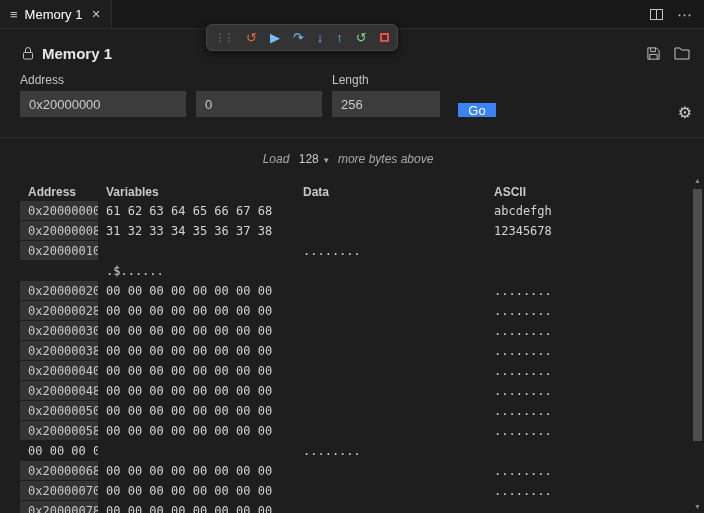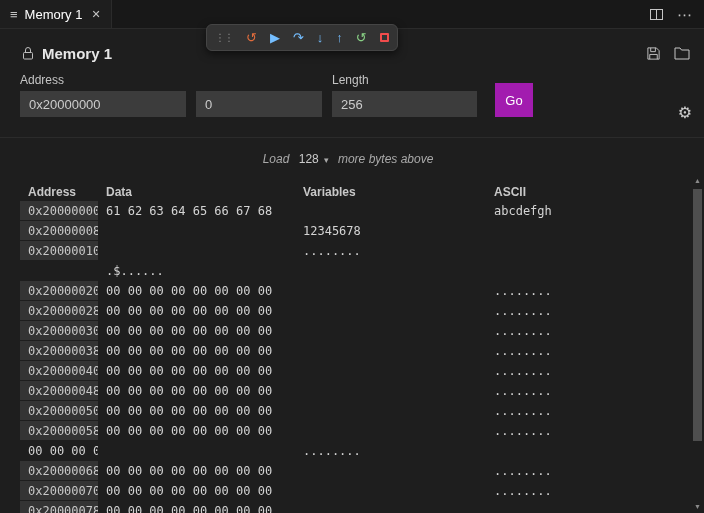--- a/index.html
+++ b/index.html
@@ -42,22 +42,22 @@
   .mem-title { font-size:15px; font-weight:bold; color:#e7e7e7; }
   .mem-actions { margin-left:auto; display:flex; align-items:center; gap:13px; }
   .hdr-svg { display:block; cursor:pointer; }
 
   
   .form-row { display:flex; align-items:flex-end; gap:10px; padding:4px 20px 0 20px; }
   .field { display:flex; flex-direction:column; gap:4px; }
   .field label { font-size:12px; color:#c5c5c5; }
   .field input { background:#3c3c3c; border:1px solid #3c3c3c; color:#cccccc; height:26px;
     padding:0 8px; font-size:13px; font-family:"Liberation Sans",sans-serif; outline:none; }
-  .w-addr { width:166px; } .w-off { width:126px; } .w-len { width:145px; }
-  .go-btn { height:34px; width:38px; margin-left:8px; background:#a21caf; color:#ffffff;
+  .w-addr { width:166px; } .w-off { width:126px; } .w-len { width:108px; }
+  .go-btn { height:14px; width:38px; margin-left:8px; background:#3b82f6; color:#ffffff;
     border:none; font-size:13px; cursor:pointer; }
   .gear-icon { position:absolute; right:12px; top:103px; font-size:16px; color:#cccccc; cursor:pointer; }
 
   .divider { border-top:1px solid #2b2b2b; margin-top:20px; }
 
   
   .load-row { text-align:center; padding:14px 8px 10px 0; font-size:12px; color:#a9a9a9; cursor:pointer; }
   .load-row .it { font-style:italic; }
   .load-count { color:#cccccc; font-style:normal; margin:0 2px 0 6px; }
   .load-chevron { color:#a9a9a9; font-size:9px; margin-right:6px; }
@@ -141,34 +141,35 @@
 
 <div class="load-row">
   <span class="it">Load</span>
   <span class="load-count">128</span>
   <span class="load-chevron">▾</span>
   <span class="it">more bytes above</span>
 </div>
 
 <div class="grid-row thead">
   <span>Address</span>
+  <span>Variables</span>
   <span>Data</span>
-  <span>Variables</span>
   <span>ASCII</span>
 </div>
 
 <div>
     <div class="grid-row mem-row mono">
     <span class="cell cell-addr">0x20000000</span>
     <span class="cell">61 62 63 64 65 66 67 68</span>
     <span class="cell"></span>
     <span class="cell">abcdefgh</span>
   </div>
     <div class="grid-row mem-row mono">
     <span class="cell cell-addr">0x20000008</span>
+    <span class="cell">31 32 33 34 35 36 37 38</span>
     <span class="cell"></span>
     <span class="cell">12345678</span>
   </div>
     <div class="grid-row mem-row mono">
     <span class="cell cell-addr">0x20000010</span>
     <span class="cell"></span>
     <span class="cell">........</span>
   </div>
     <div class="grid-row mem-row mono">
     <span class="cell"></span>

